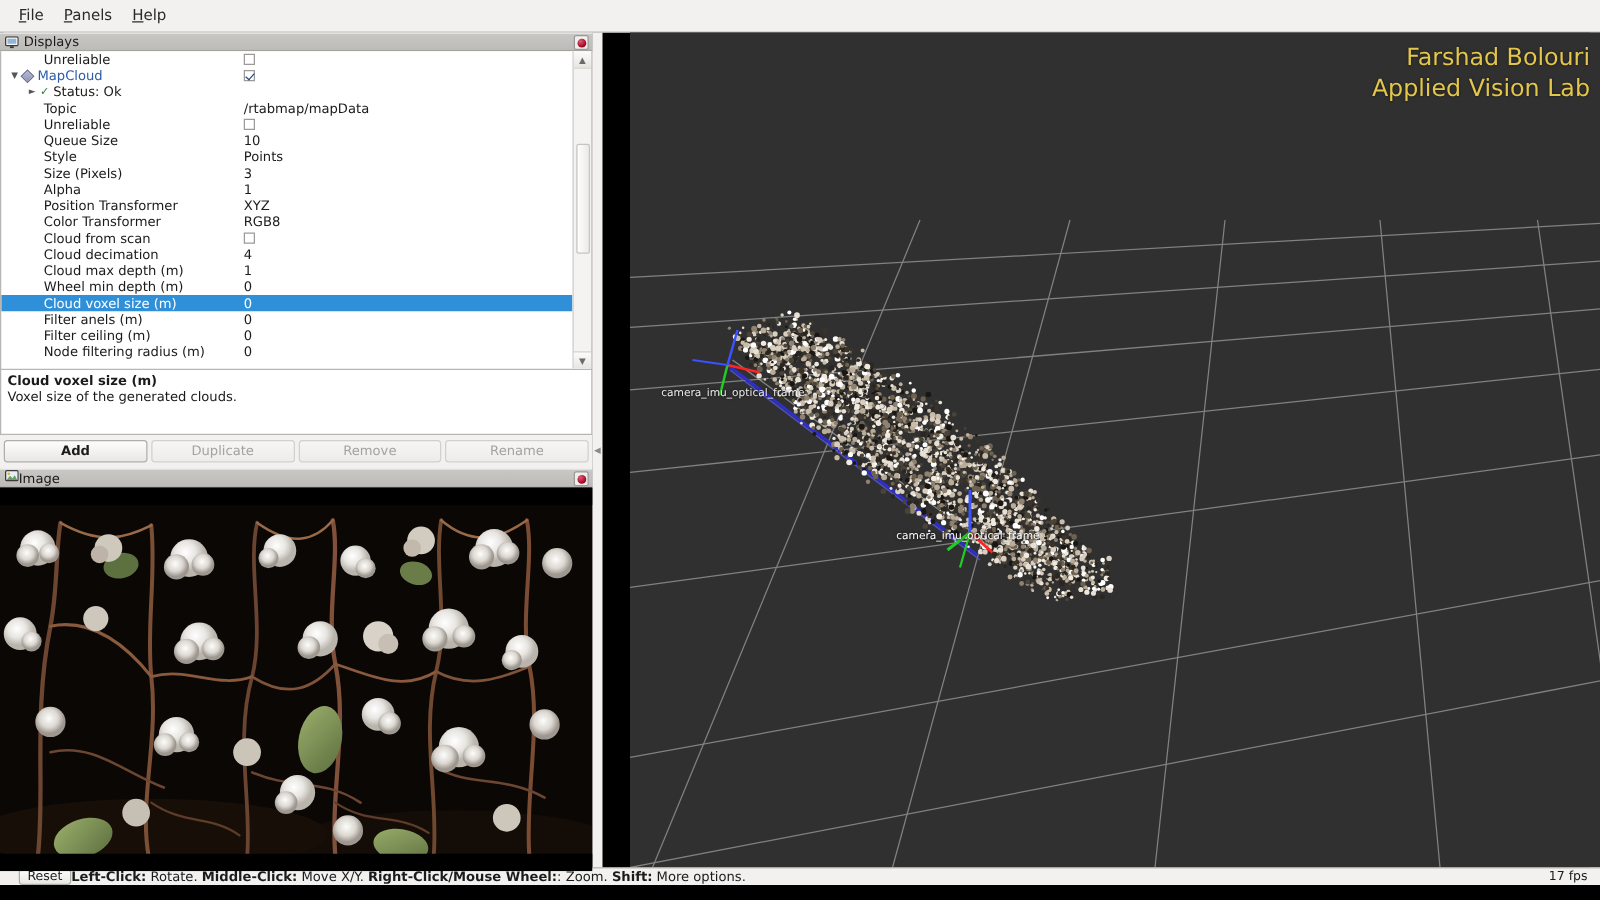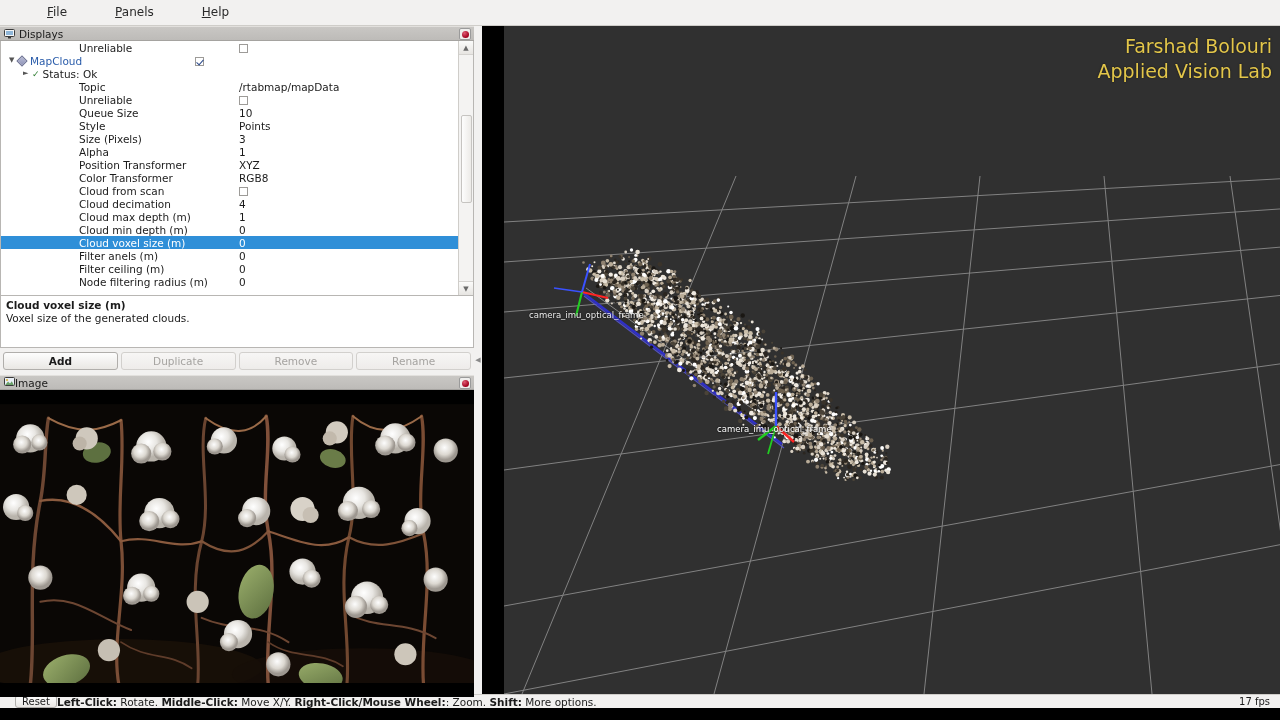--- a/index.html
+++ b/index.html
@@ -23,21 +23,20 @@
     border-bottom: 1px solid #cfcdc9;
     display: flex; align-items: center;
     padding-left: 8px;
     gap: 2px;
   }
   .menu-item {
     font-size: 12px; color: #2a2a2a;
     padding: 3px 7px 4px 7px;
     line-height: 1;
     cursor: default;
-    margin-left: 32px;
   }
   .menu-item u { text-decoration: underline; }
 
   
   .left-dock {
     position: absolute;
     top: 26px; left: 0;
     width: 474px; height: 668px;
     background: #f2f1f0;
   }
@@ -94,21 +93,21 @@
     display: flex; align-items: center;
     padding-left: 4px;
   }
   .trow .val {
     flex: 1;
     overflow: hidden;
     padding-left: 2px;
   }
   .indent-1 { padding-left: 8px !important; }
   .indent-2 { padding-left: 22px !important; }
-  .indent-3 { padding-left: 34px !important; margin-left: 44px; }
+  .indent-3 { padding-left: 34px !important; }
   .arrow {
     display: inline-block;
     width: 9px;
     color: #555;
     font-size: 7px;
     line-height: 1;
     flex: 0 0 auto;
   }
   .diamond {
     display: inline-block;
@@ -426,21 +425,21 @@
             <div class="val"><span>4</span></div>
           </div>
           <div class="trow">
             <div class="name indent-3">
               <span>Cloud max depth (m)</span>
             </div>
             <div class="val"><span>1</span></div>
           </div>
           <div class="trow">
             <div class="name indent-3">
-              <span>Cloud min depth (m)</span>
+              <span>Wheel min depth (m)</span>
             </div>
             <div class="val"><span>0</span></div>
           </div>
           <div class="trow sel">
             <div class="name indent-3">
               <span>Cloud voxel size (m)</span>
             </div>
             <div class="val"><span>0</span></div>
           </div>
           <div class="trow">

